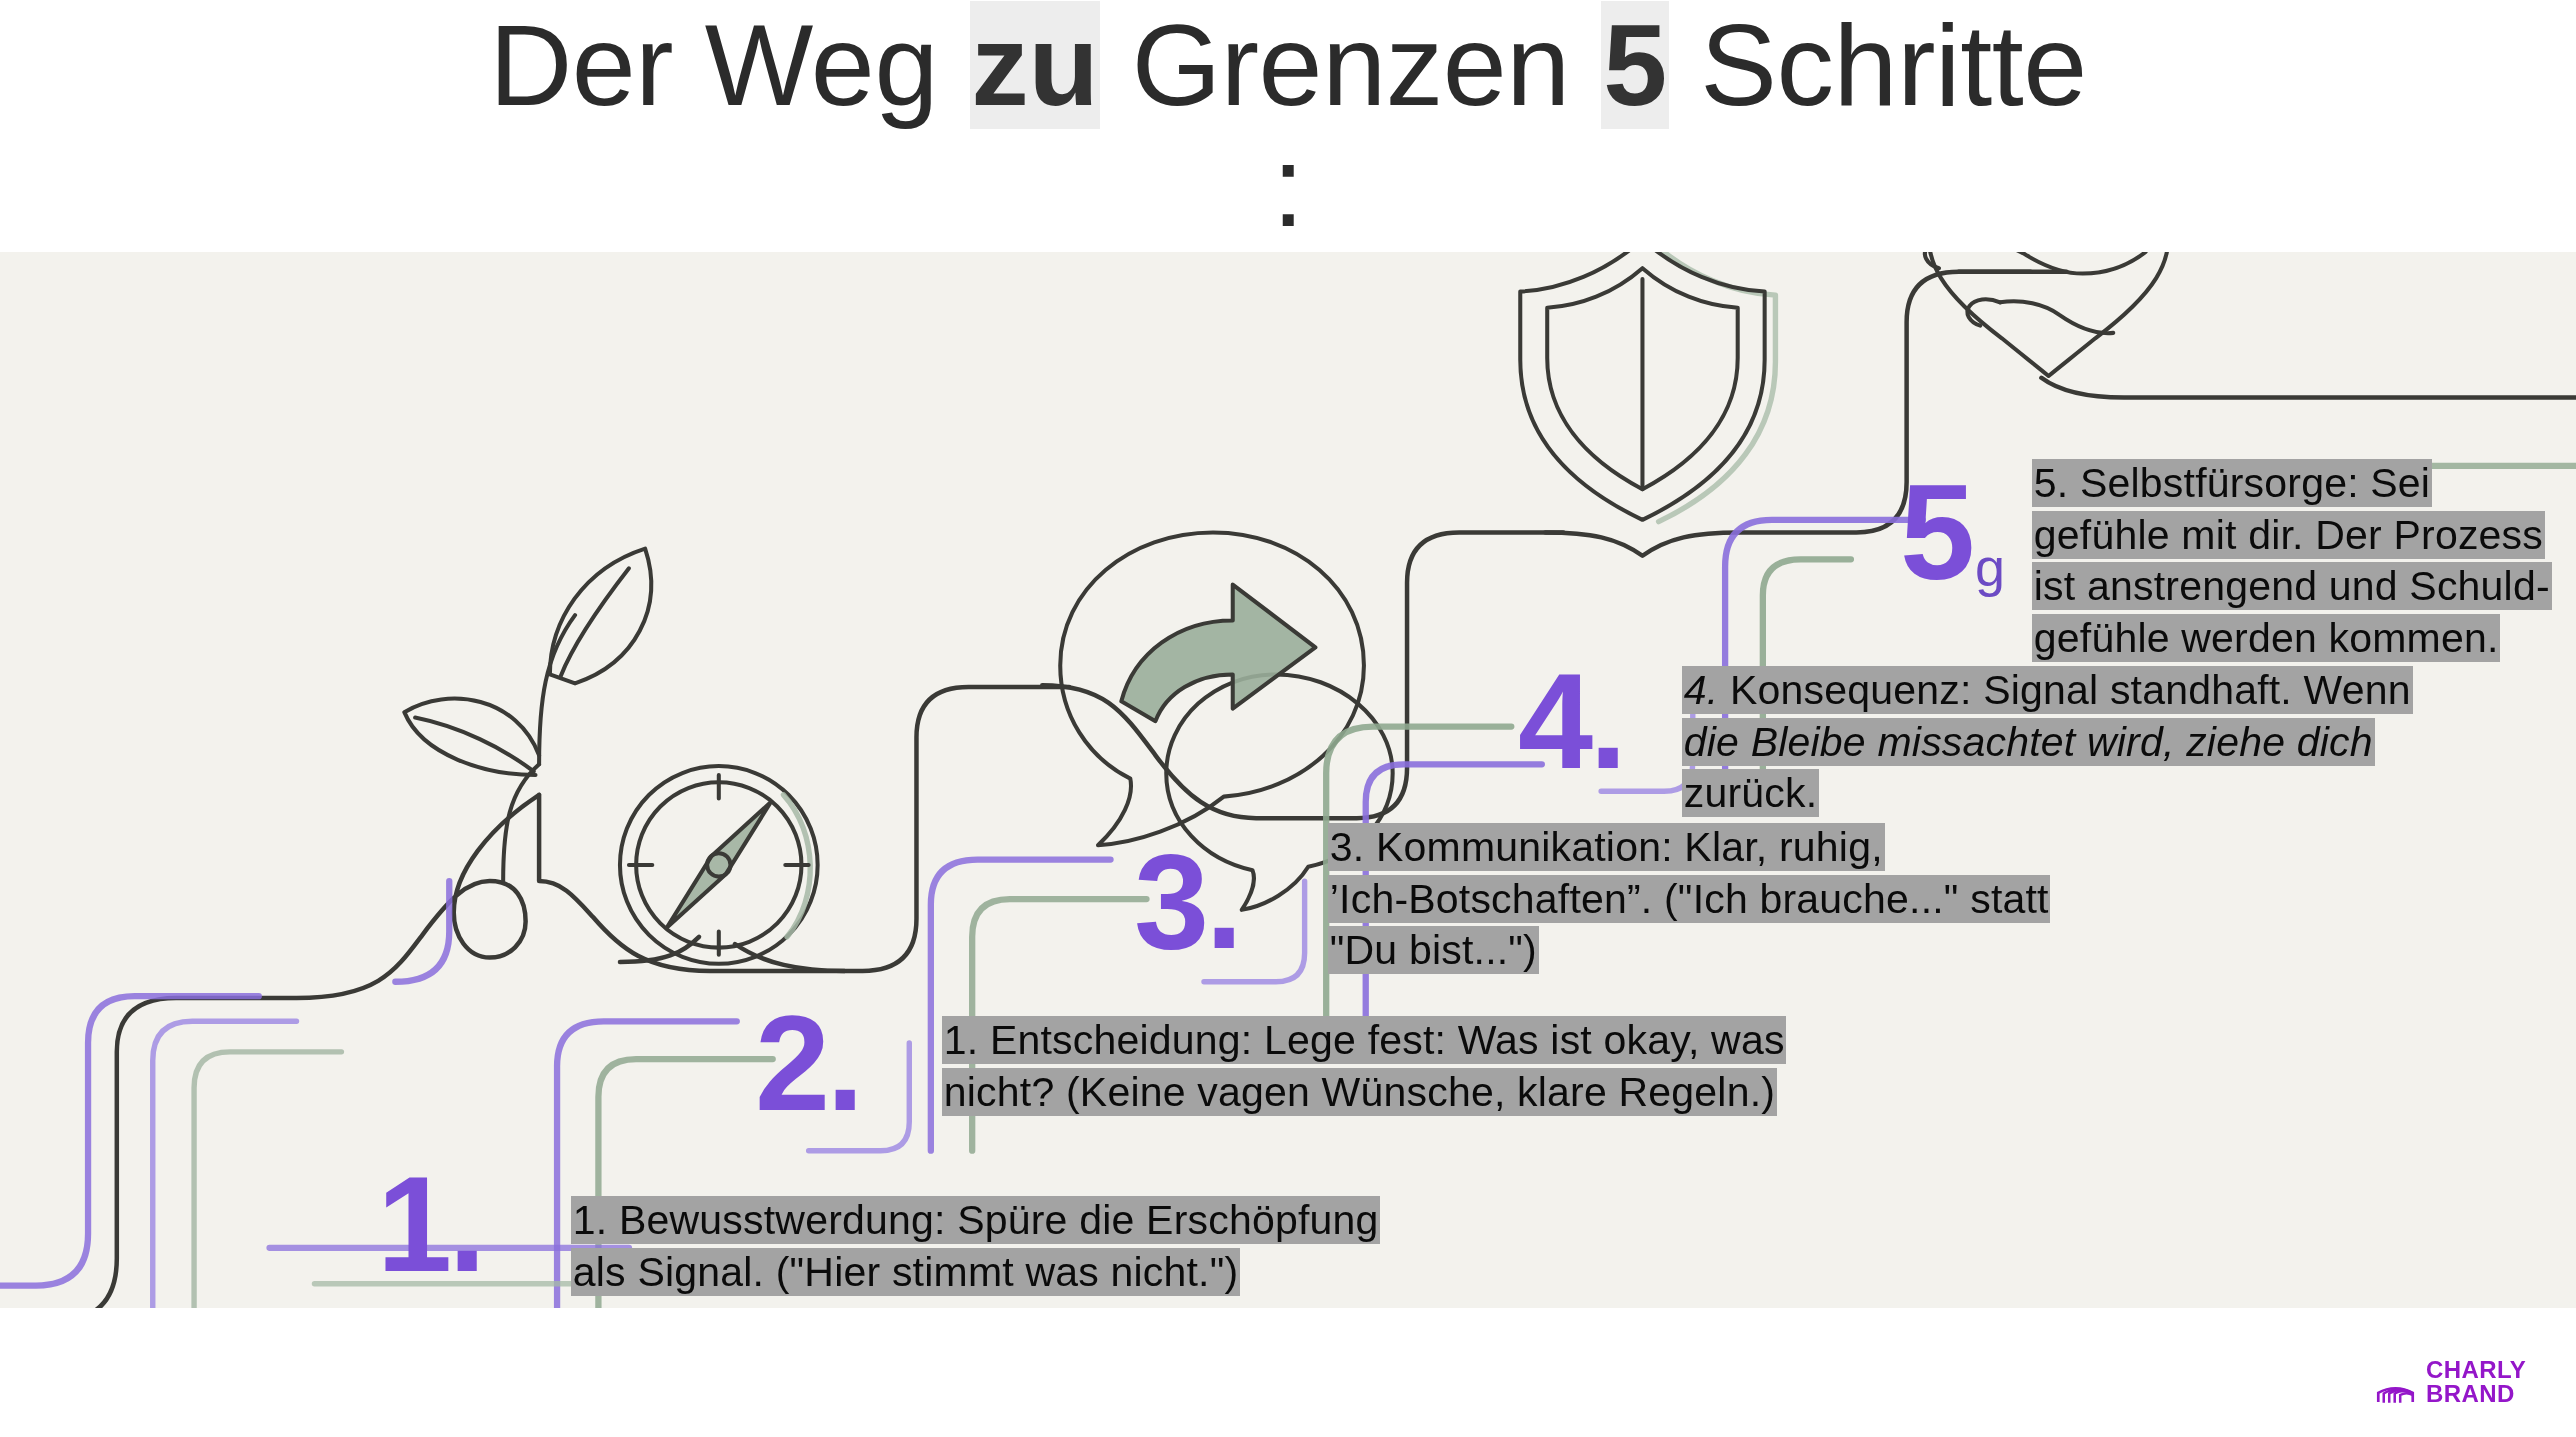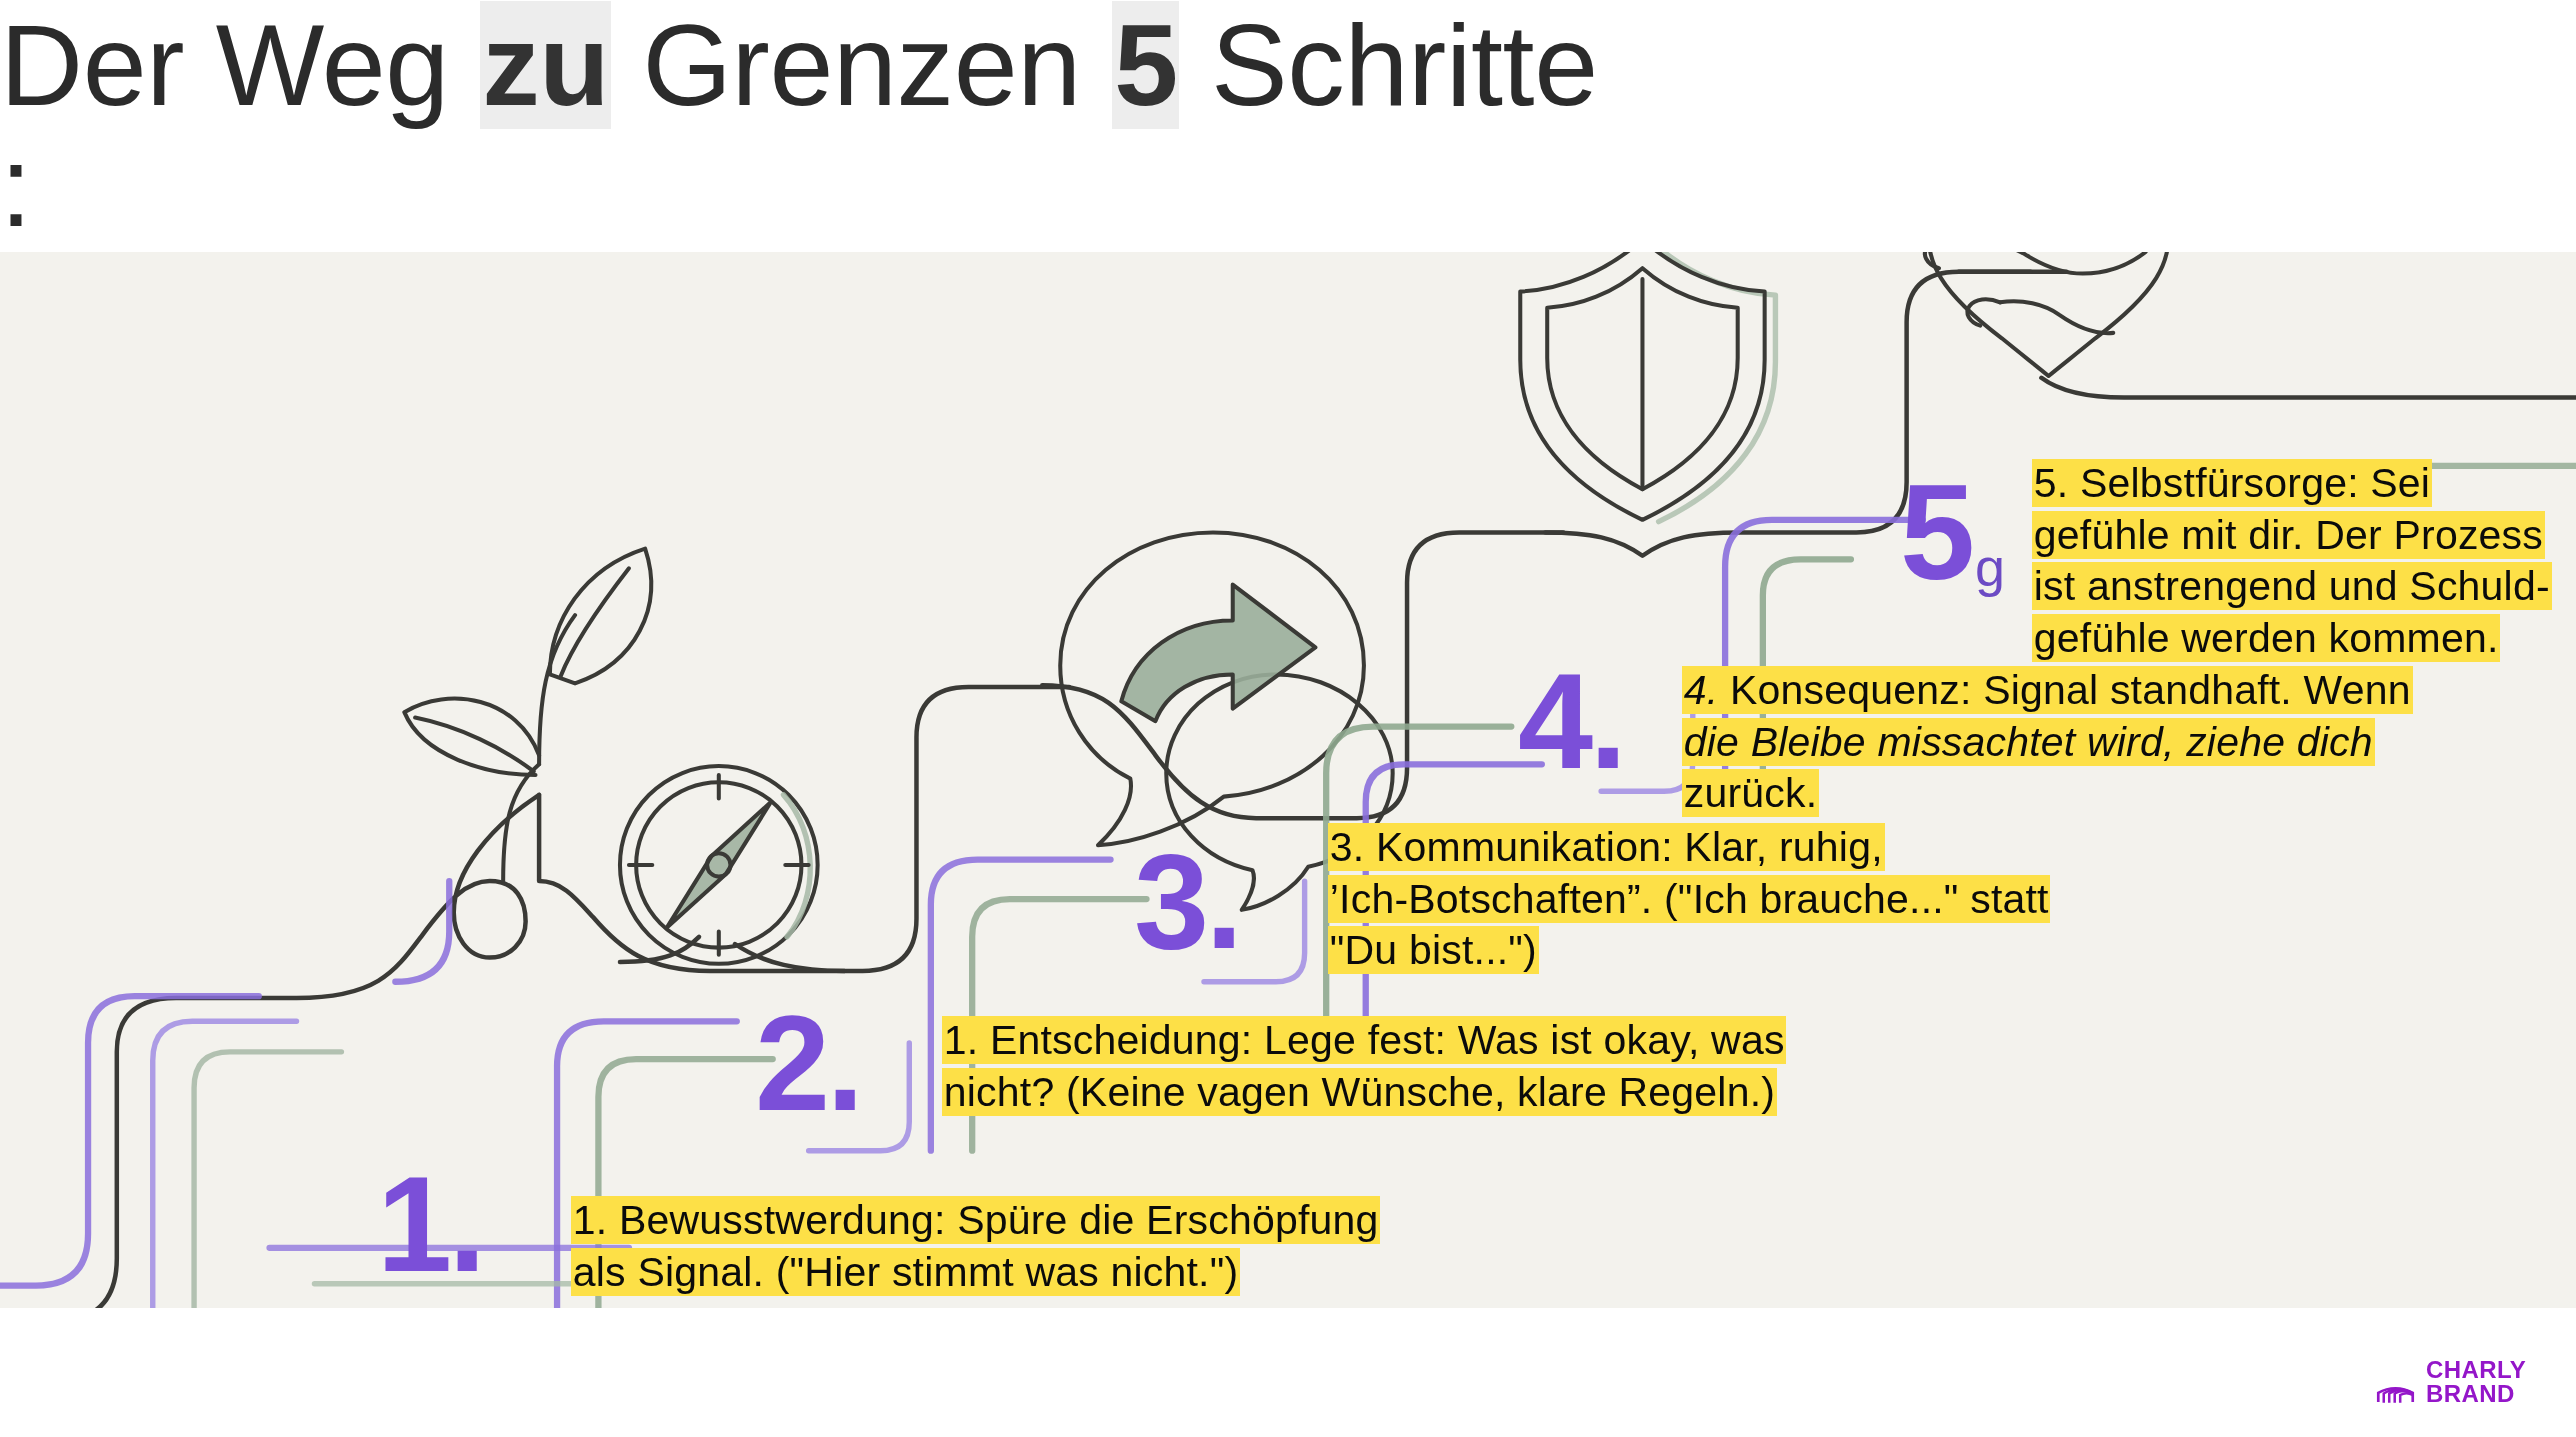--- a/index.html
+++ b/index.html
@@ -19,20 +19,21 @@
     background: #ffffff;
     overflow: hidden;
   }
 
   
   .title-block {
     position: absolute;
     left: 0;
     top: 0;
     width: 2576px;
+    text-align: center;
     z-index: 40;
   }
   .title-line {
     font-size: 115px;
     line-height: 1.05;
     color: #2b2b2b;
     font-weight: 400;
     letter-spacing: -0.4px;
     white-space: nowrap;
   }
@@ -93,21 +94,21 @@
   .steptext {
     position: absolute;
     z-index: 20;
     font-size: 41px;
     line-height: 1.26;
     color: #0b0b0b;
     letter-spacing: 0.2px;
   }
   .steptext span.ln {
     display: inline;
-    background: #fde047;
+    background: #a3a3a3;
     box-decoration-break: clone;
     -webkit-box-decoration-break: clone;
     padding: 0.9px 1.8px;
   }
   .steptext .it { font-style: italic; }
 
   .st1 { left: 555px;  top: 1195px; width: 899px; margin-left: 16px; }
   .st2 { left: 942px; top: 1015px; width: 961px; }
   .st3 { left: 1328px; top: 822px;  width: 809px;  }
   .st4 { left: 1682px; top: 665px;  width: 809px;  }

